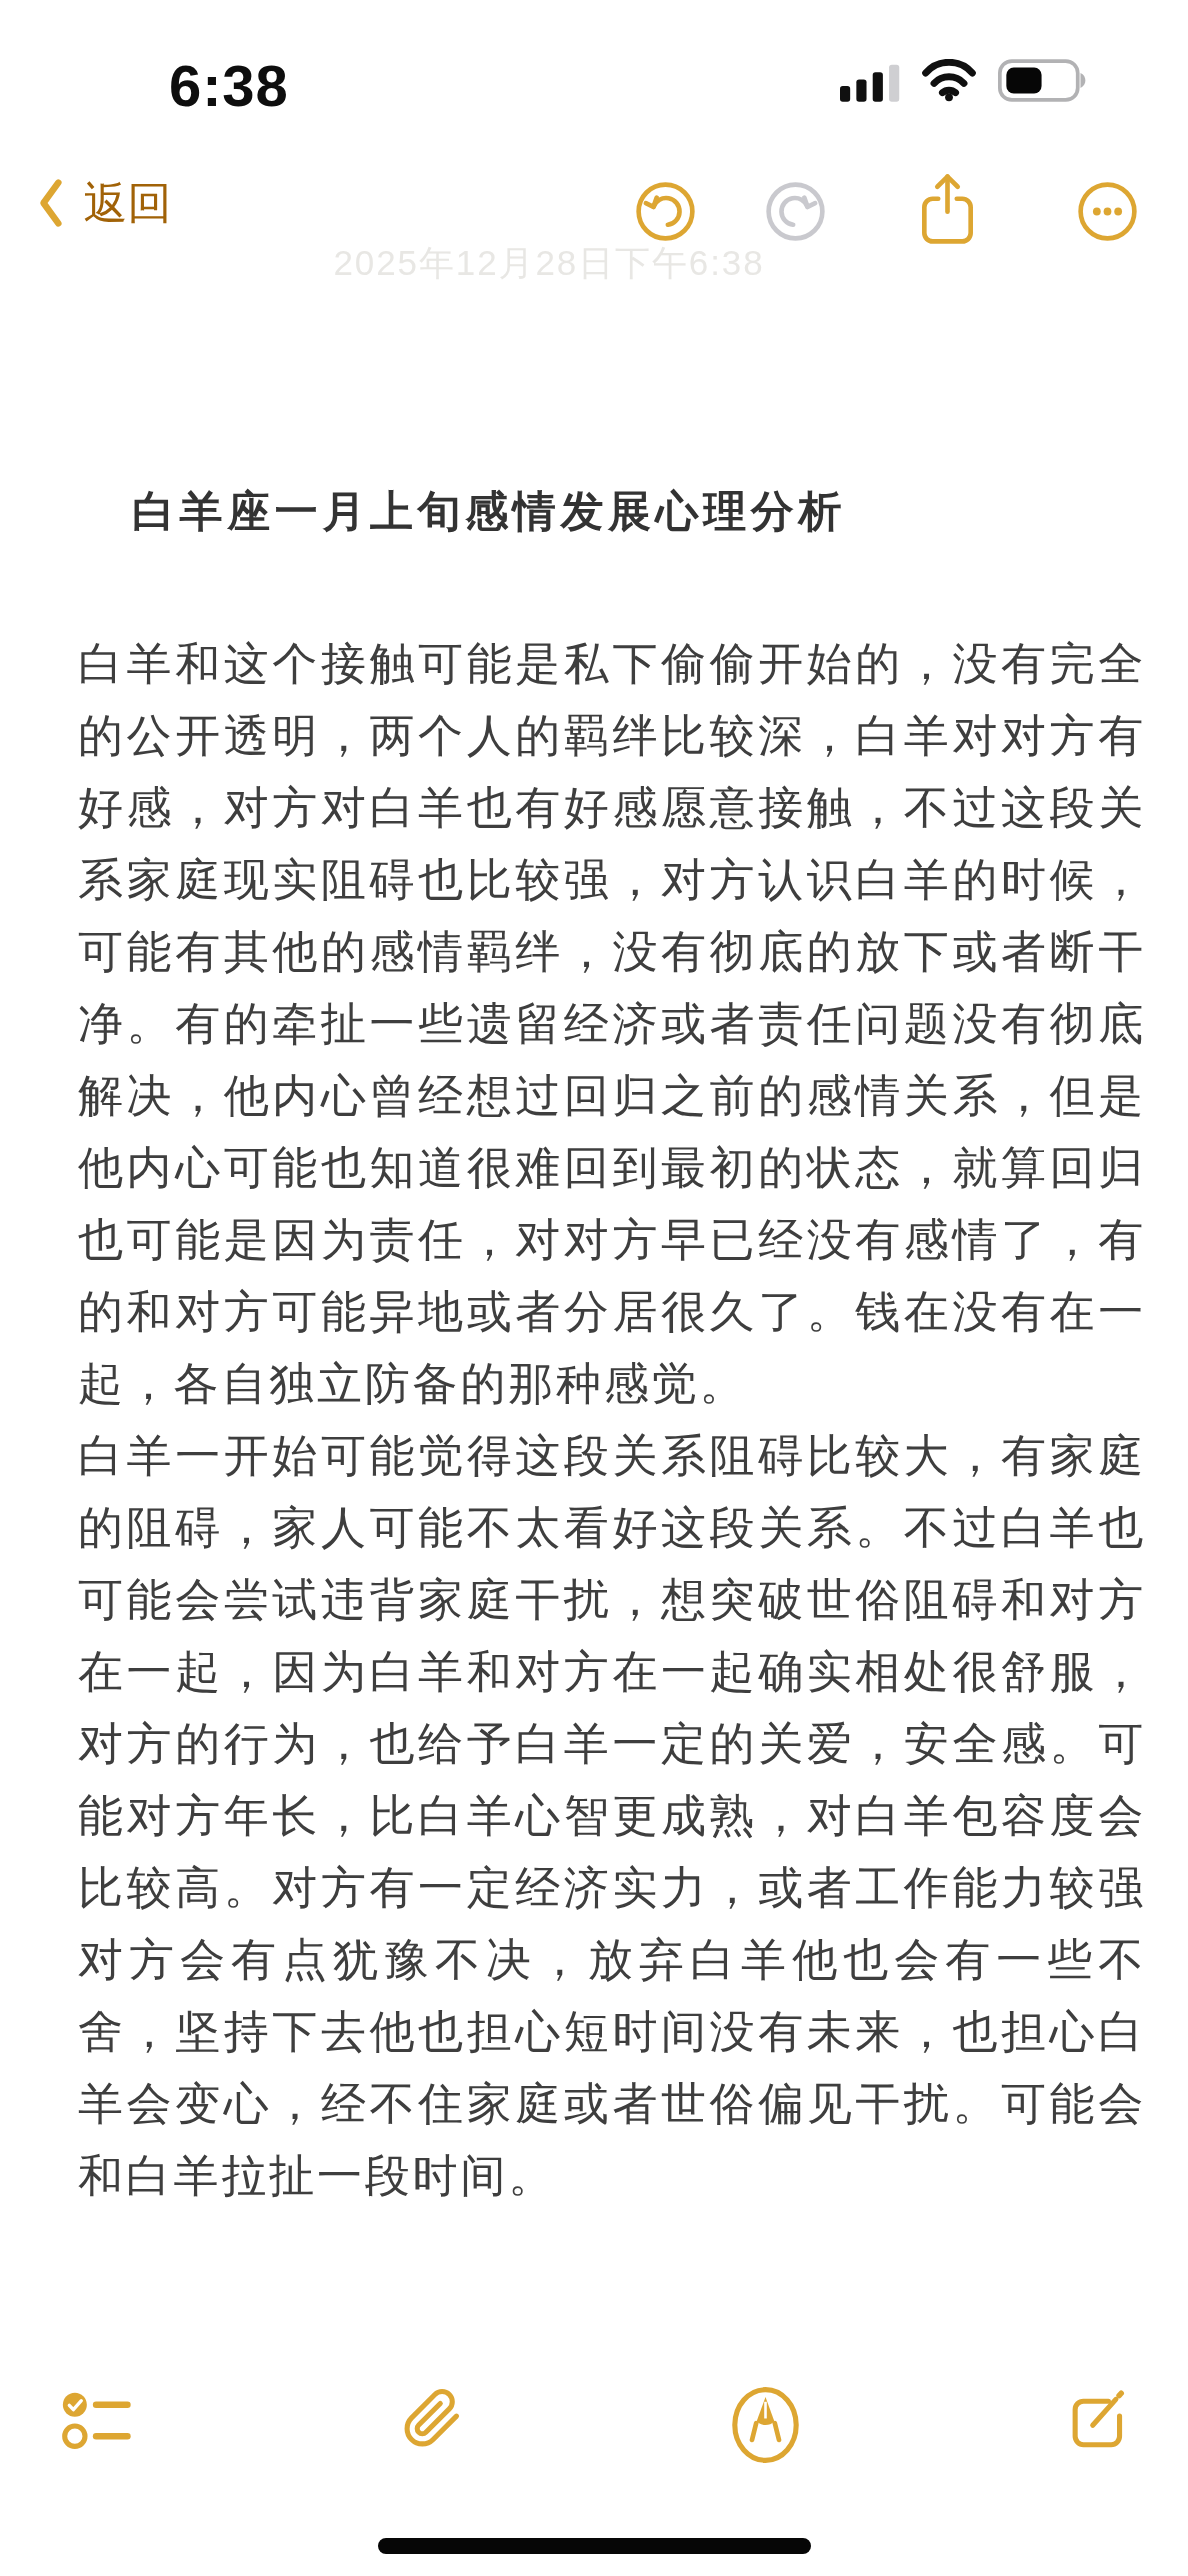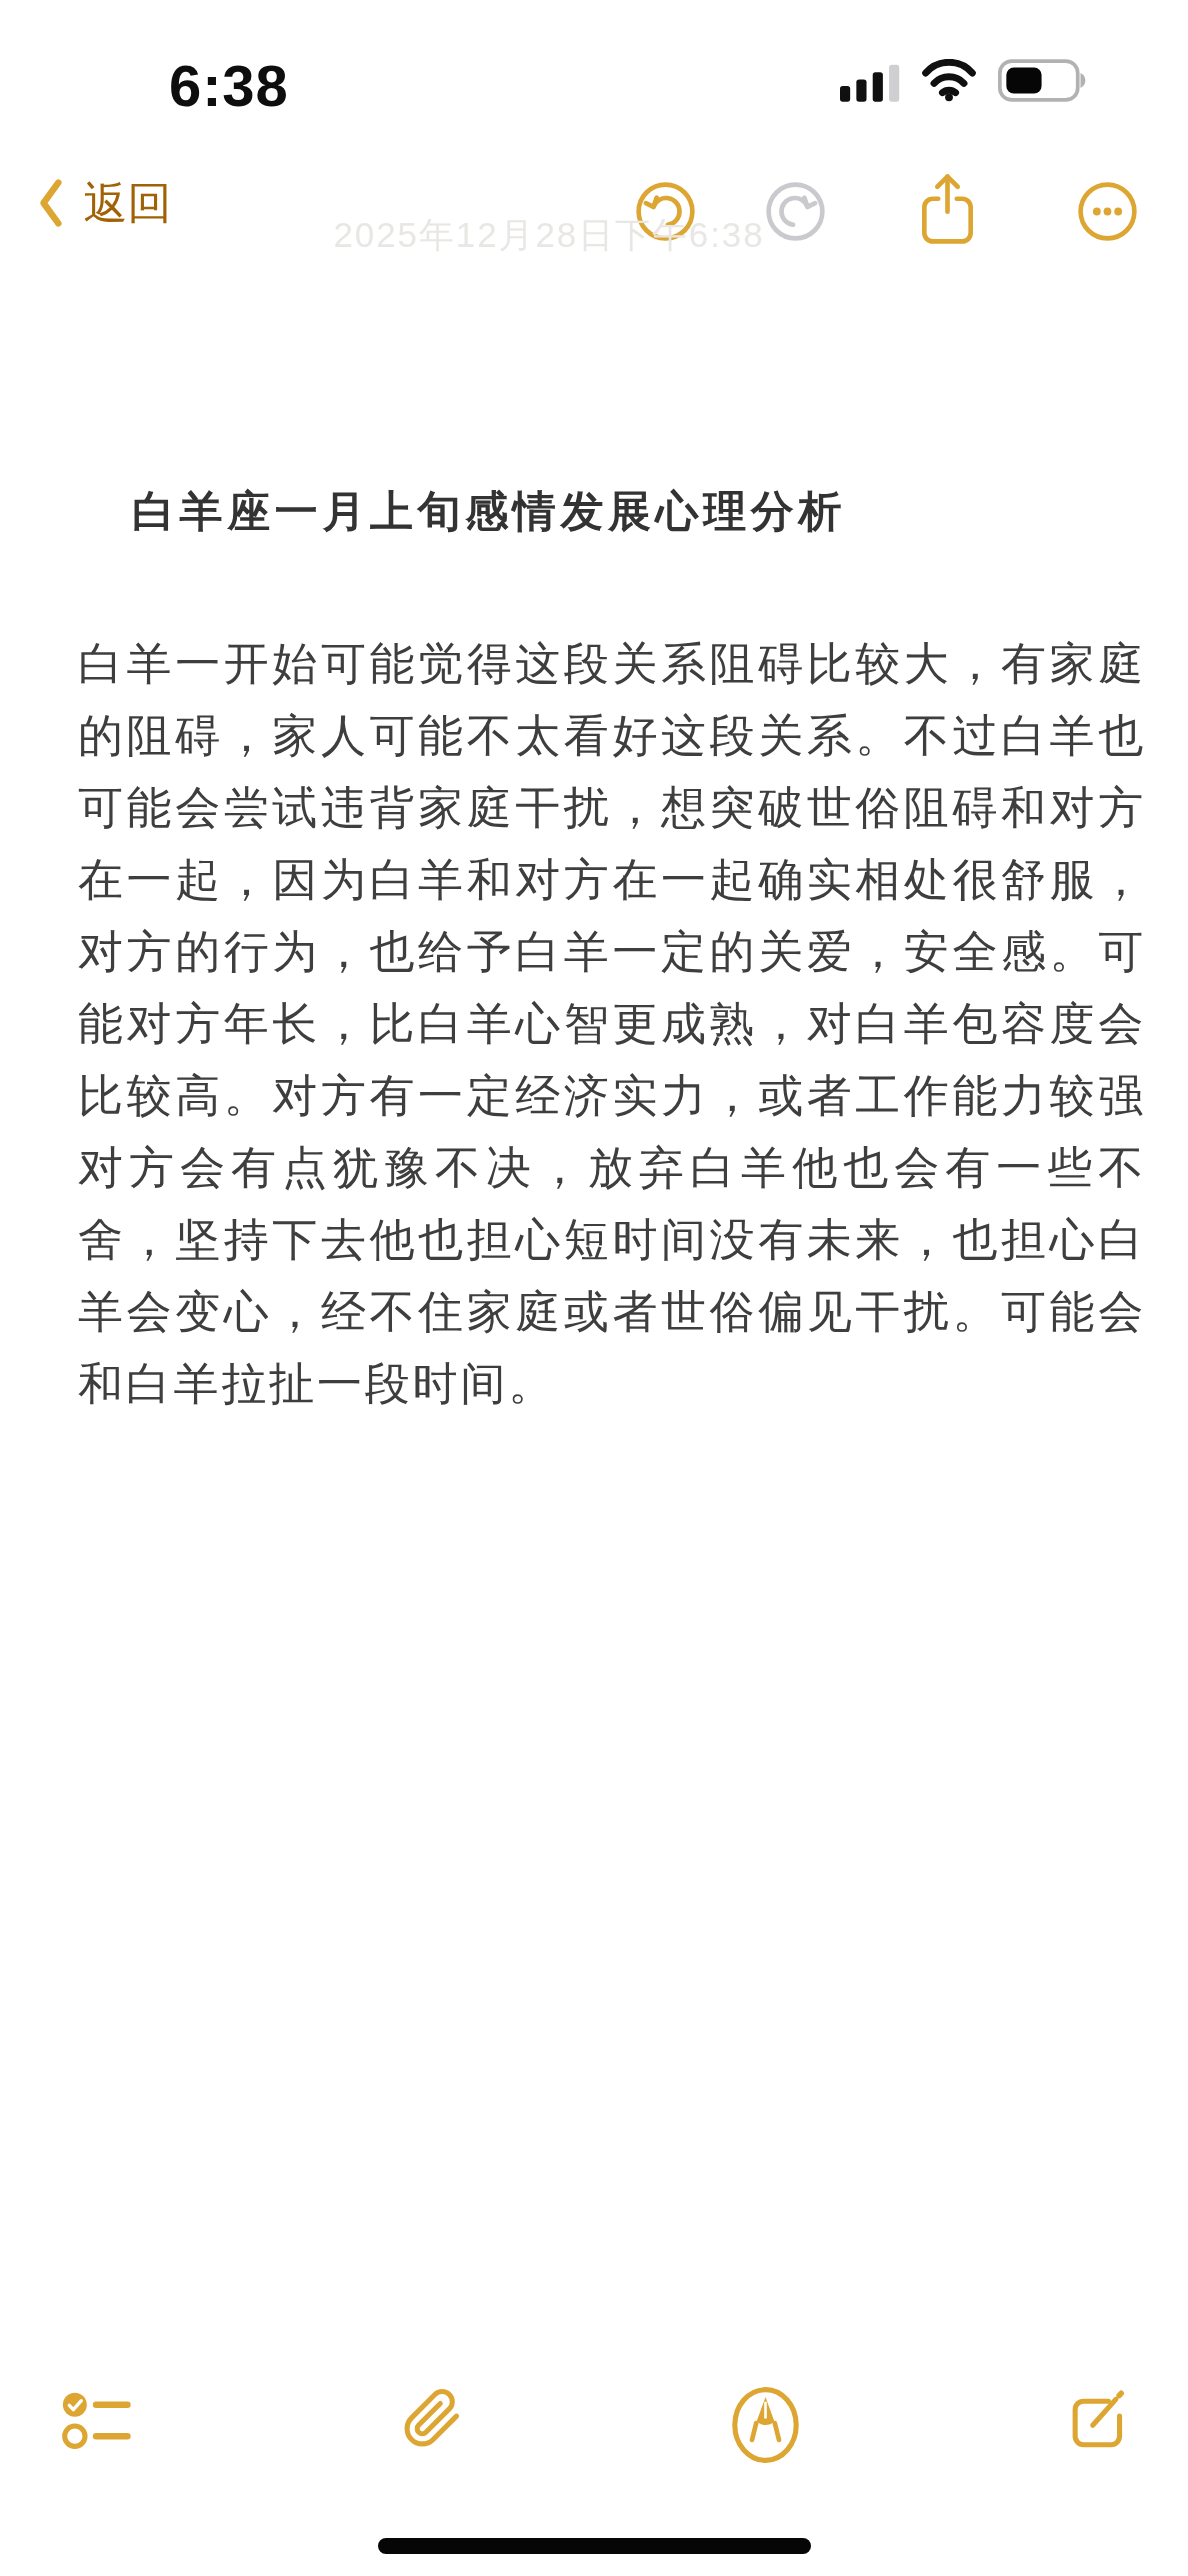--- a/index.html
+++ b/index.html
@@ -13,21 +13,21 @@
   
   .back-btn{position:absolute;left:37px;top:178px;display:flex;align-items:center;gap:20.4px;cursor:pointer;}
   .back-label{font-size:44px;color:#a16207;line-height:1;}
   .nav-icon{position:absolute;cursor:pointer;}
   .nav-undo{left:634px;top:180px;}
   .nav-redo{left:764px;top:180px;}
   .nav-share{left:914px;top:171px;}
   .nav-more{left:1076px;top:180px;}
 
   
-  .note-date{position:absolute;top:212px;left:0;width:1174px;box-sizing:border-box;padding-right:76px;
+  .note-date{position:absolute;top:240px;left:0;width:1174px;box-sizing:border-box;padding-right:76px;
     text-align:center;font-size:35px;letter-spacing:1.9px;color:#e8e7e4;z-index:0;}
 
   
   .note-title{position:absolute;left:132px;top:483px;font-size:43px;font-weight:700;color:#333333;letter-spacing:4.6px;text-align:right;}
   .note-body{position:absolute;left:78px;top:628px;width:1068px;font-size:45px;line-height:72px;
     letter-spacing:2.8px;color:#3e3e3e;text-align:justify;word-break:break-all;}
   .note-body p{margin:0;}
 
   
   .tb-icon{position:absolute;cursor:pointer;}
@@ -113,20 +113,21 @@
       <circle cx="22.5" cy="34" r="4.2" fill="#dda632"></circle>
       <circle cx="34" cy="34" r="4.2" fill="#dda632"></circle>
       <circle cx="45.5" cy="34" r="4.2" fill="#dda632"></circle>
     </svg>
   </div>
 
   <div class="note-date">2025年12月28日下午6:38</div>
 
   <div class="note-title">白羊座一月上旬感情发展心理分析</div>
   <div class="note-body">
+    <p>白羊和这个接触可能是私下偷偷开始的，没有完全的公开透明，两个人的羁绊比较深，白羊对对方有好感，对方对白羊也有好感愿意接触，不过这段关系家庭现实阻碍也比较强，对方认识白羊的时候，可能有其他的感情羁绊，没有彻底的放下或者断干净。有的牵扯一些遗留经济或者责任问题没有彻底解决，他内心曾经想过回归之前的感情关系，但是他内心可能也知道很难回到最初的状态，就算回归也可能是因为责任，对对方早已经没有感情了，有的和对方可能异地或者分居很久了。钱在没有在一起，各自独立防备的那种感觉。</p>
     <p>白羊一开始可能觉得这段关系阻碍比较大，有家庭的阻碍，家人可能不太看好这段关系。不过白羊也可能会尝试违背家庭干扰，想突破世俗阻碍和对方在一起，因为白羊和对方在一起确实相处很舒服，对方的行为，也给予白羊一定的关爱，安全感。可能对方年长，比白羊心智更成熟，对白羊包容度会比较高。对方有一定经济实力，或者工作能力较强对方会有点犹豫不决，放弃白羊他也会有一些不舍，坚持下去他也担心短时间没有未来，也担心白羊会变心，经不住家庭或者世俗偏见干扰。可能会和白羊拉扯一段时间。</p>
   </div>
 
   <div class="tb-icon tb-checklist">
     <svg width="72" height="61" viewBox="0 0 78 66">
       <circle cx="15" cy="16" r="13" fill="#dda632"></circle>
       <path d="M9 16.5 l4.4 4.8 L22 11.5" fill="none" stroke="#ffffff" stroke-width="3.6" stroke-linecap="round" stroke-linejoin="round"></path>
       <line x1="38" y1="16" x2="72" y2="16" stroke="#dda632" stroke-width="7" stroke-linecap="round"></line>
       <circle cx="15" cy="50" r="11" fill="none" stroke="#dda632" stroke-width="5.5"></circle>
       <line x1="38" y1="50" x2="72" y2="50" stroke="#dda632" stroke-width="7" stroke-linecap="round"></line>

